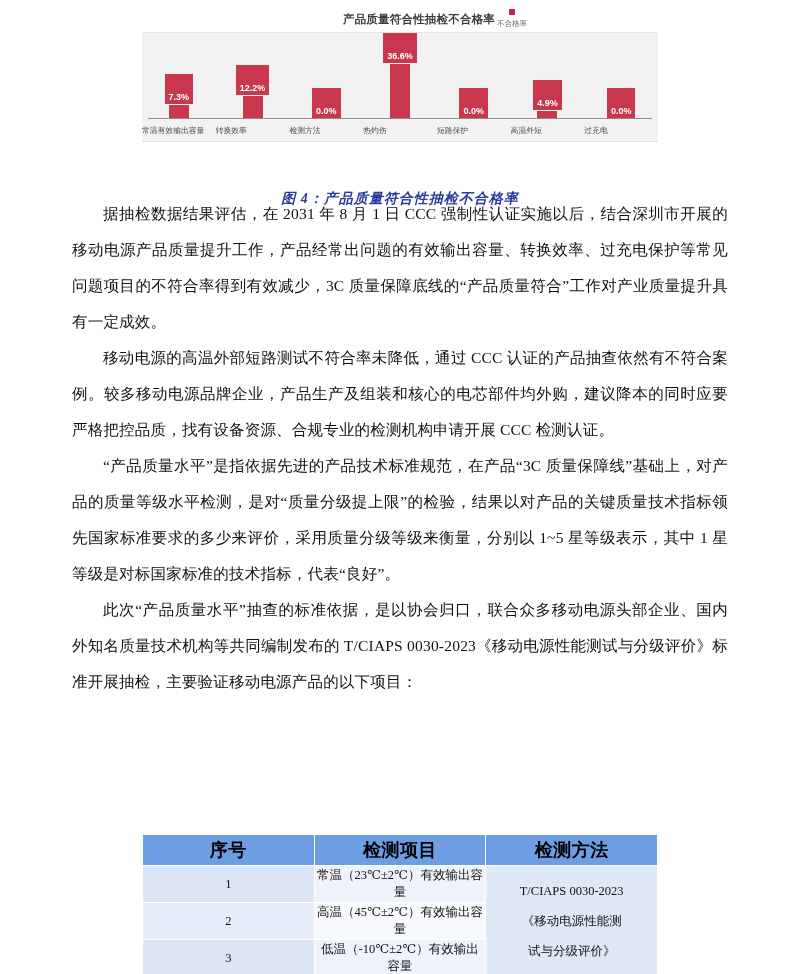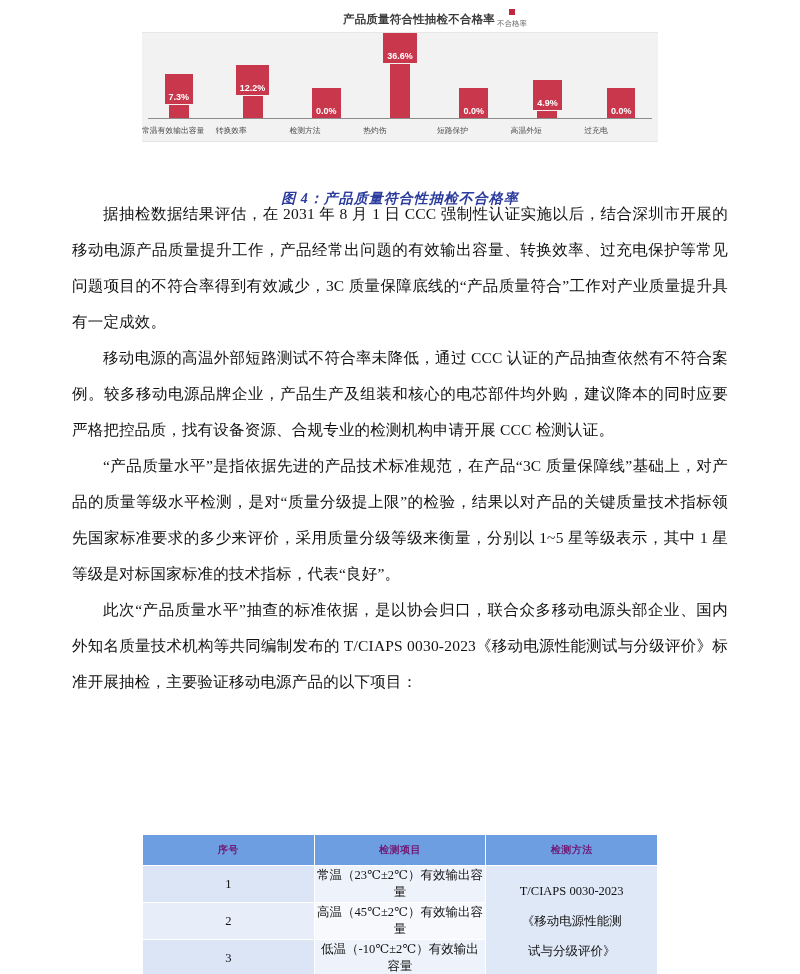--- a/index.html
+++ b/index.html
@@ -176,23 +176,23 @@
     top: 834px;
     width: 516px;
   }
   table.data-table {
     border-collapse: collapse;
     width: 100%;
     table-layout: fixed;
   }
   table.data-table th {
     background: #6d9ee2;
-    color: #701a75;
-    font-weight: bold;
-    font-size: 10px;
+    color: #000000;
+    font-weight: bold;
+    font-size: 18px;
     height: 28px;
     text-align: center;
     font-family: "Liberation Serif", "DejaVu Serif", serif;
     border: 1px solid #ffffff;
     letter-spacing: .5px;
   }
   table.data-table td {
     font-size: 12.5px;
     height: 33px;
     text-align: center;

